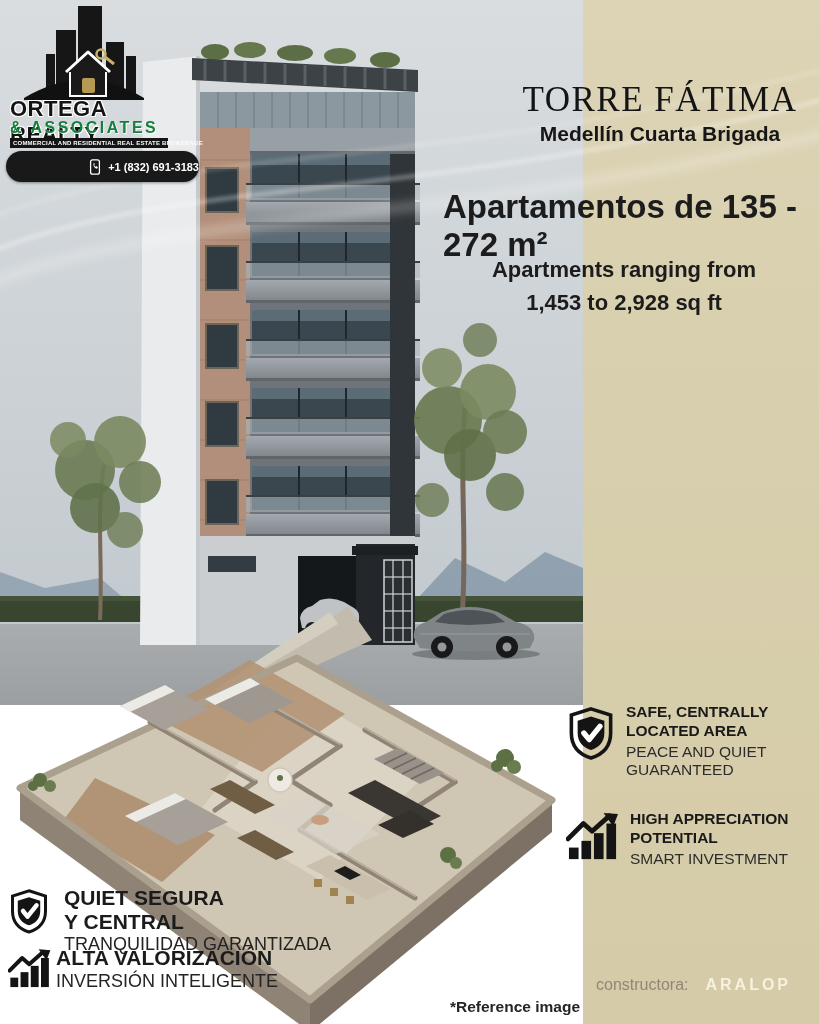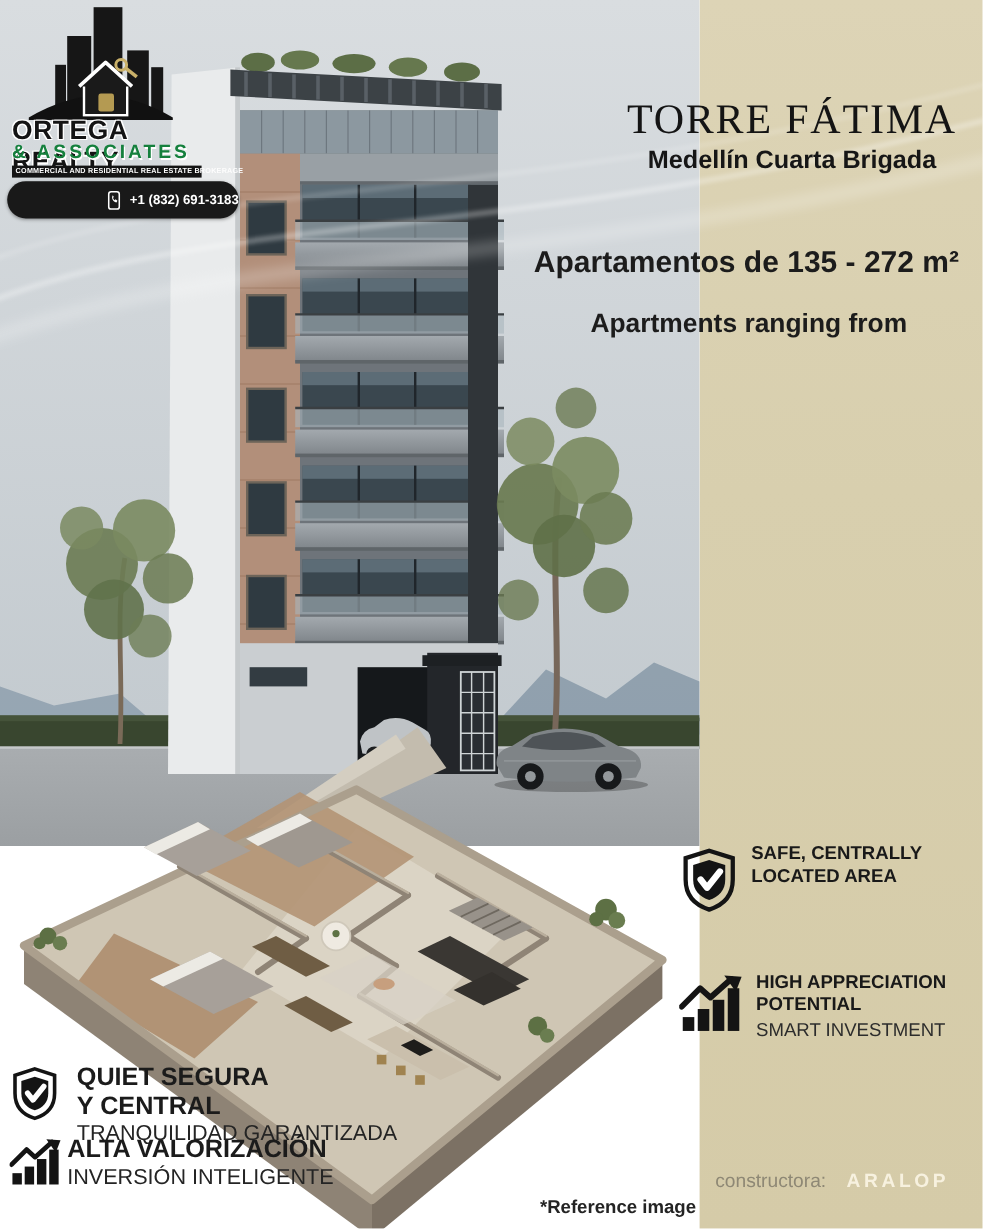--- a/index.html
+++ b/index.html
@@ -27,21 +27,21 @@
            font-size:6px;letter-spacing:.2px;padding:2px 3px;white-space:nowrap;font-weight:600;}
   .phone-pill{position:absolute;left:2px;top:149px;width:193px;height:31px;background:#191919;
            border-radius:17px;display:flex;align-items:center;justify-content:flex-end;gap:5px;
            color:#ffffff;font-size:11px;font-weight:800;box-shadow:0 1px 3px rgba(0,0,0,.4);}
 
   
   .title-block{left:505px;top:82px;width:310px;text-align:center;z-index:4;}
   .title{font-family:"Liberation Serif","DejaVu Serif",serif;font-size:35px;font-weight:500;
          letter-spacing:1.5px;color:#141414;line-height:1.05;}
   .subtitle{font-size:21px;font-weight:700;color:#161616;margin-top:3px;}
-  .spec-es{left:443px;top:205px;width:358px;text-align:center;font-size:25px;font-weight:800;z-index:4;color:#1c1c1c;}
+  .spec-es{left:443px;top:188px;width:358px;font-size:33px;font-weight:800;z-index:4;color:#1c1c1c;}
   .spec-en{left:453px;top:253px;width:342px;text-align:center;font-size:22px;font-weight:800;line-height:1.5;z-index:4;color:#1c1c1c;}
 
   
   .feature{display:flex;gap:10px;align-items:flex-start;z-index:4;}
   .fr-1{left:566px;top:703px;width:250px;}
   .fr-2{left:566px;top:810px;width:250px;}
   .fl-1{left:8px;top:886px;width:330px;gap:14px;}
   .fl-2{left:8px;top:946px;width:330px;gap:4px;}
   .f-title-r{font-size:15.5px;font-weight:800;line-height:1.22;color:#191919;}
   .f-sub-r{font-size:15.5px;font-weight:400;line-height:1.2;color:#2c2c2c;margin-top:2px;}
@@ -402,34 +402,39 @@
   </div>
 
   <div class="abs title-block">
     <div class="title">TORRE FÁTIMA</div>
     <div class="subtitle">Medellín Cuarta Brigada</div>
   </div>
 
   <div class="abs spec-es">Apartamentos de 135 - 272 m²</div>
   <div class="abs spec-en">
     <div>Apartments ranging from</div>
+    <div>1,453 to 2,928 sq ft</div>
   </div>
 
   <div class="abs feature fr-1">
     <span class="icon-wrap">
       <svg width="50" height="56" viewBox="0 0 56 60" aria-hidden="true">
         <path d="M28,3 L50,10 V30 C50,45 41,54 28,58 C15,54 6,45 6,30 V10 Z" fill="none" stroke="#141414" stroke-width="4"></path>
         <path d="M28,3 L50,10 V30 C50,45 41,54 28,58 C15,54 6,45 6,30 V10 Z" transform="translate(28,30) scale(.68) translate(-28,-30)" fill="#141414"></path>
         <polyline points="20,30 26,37.5 38,22.5" fill="none" stroke="#ffffff" stroke-width="6" stroke-linecap="round" stroke-linejoin="round"></polyline>
       </svg>
     </span>
     <div>
       <div class="f-title-r">
         <div>SAFE, CENTRALLY</div>
         <div>LOCATED AREA</div>
+      </div>
+      <div class="f-sub-r">
+        <div>PEACE AND QUIET</div>
+        <div>GUARANTEED</div>
       </div>
     </div>
   </div>
 
   <div class="abs feature fr-2">
     <span class="icon-wrap">
       <svg width="54" height="50" viewBox="0 0 56 52" aria-hidden="true">
         <rect x="3" y="37" width="10" height="12" fill="#141414"></rect>
         <rect x="16" y="30" width="10" height="19" fill="#141414"></rect>
         <rect x="29" y="22" width="10" height="27" fill="#141414"></rect>

